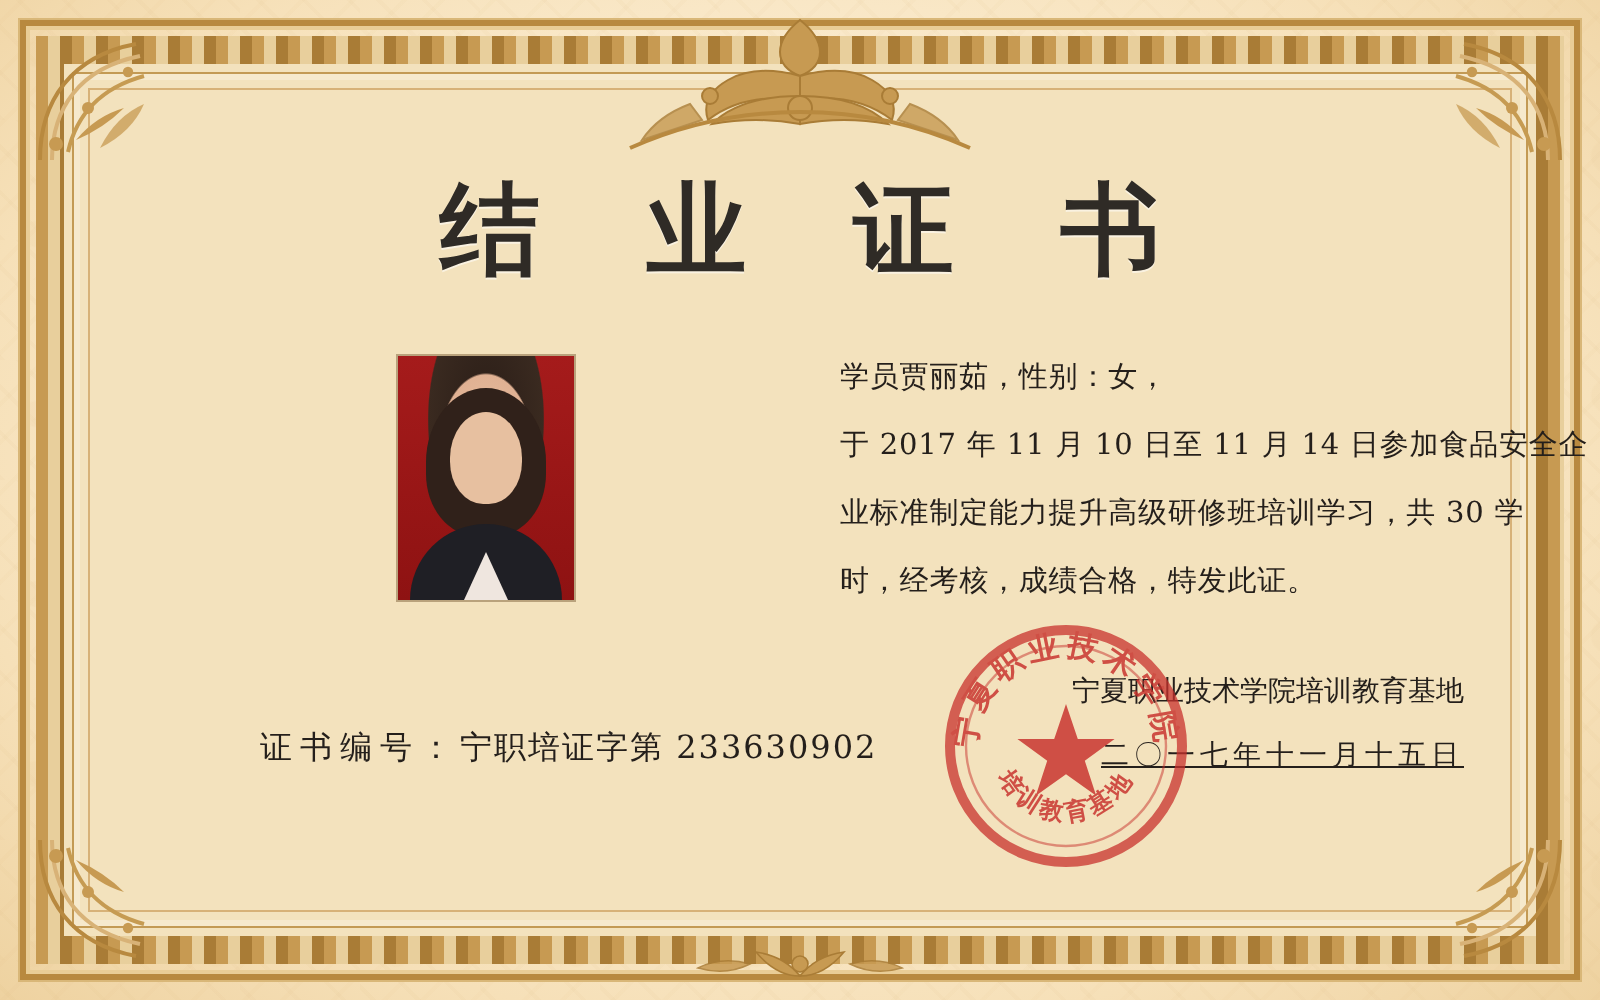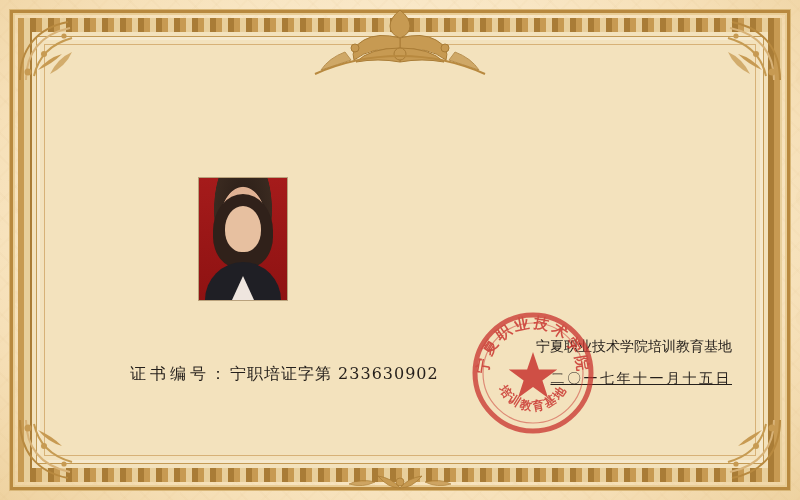--- a/index.html
+++ b/index.html
@@ -326,27 +326,34 @@
       <g fill="#c79a52" stroke="#a97c36" stroke-width="0.8">
         <path d="M75 40 q8 -10 22 -12 q-10 12 -22 12 z"></path>
         <path d="M75 40 q-8 -10 -22 -12 q10 12 22 12 z"></path>
         <circle cx="75" cy="34" r="4"></circle>
         <path d="M100 34 q14 -4 26 2 q-14 4 -26 -2 z" opacity="0.85"></path>
         <path d="M50 34 q-14 -4 -26 2 q14 4 26 -2 z" opacity="0.85"></path>
       </g>
     </svg>
   </div>
 
+  <div id="title">结 业 证 书</div>
 
   <div id="photo-wrap">
     <div id="photo"></div>
     <div id="shoulders"></div>
     <div id="collar"></div>
   </div>
 
+  <div id="body-text">
+    <div class="line">学员贾丽茹，性别：女，</div>
+    <div class="line">于 2017 年 11 月 10 日至 11 月 14 日参加食品安全企</div>
+    <div class="line">业标准制定能力提升高级研修班培训学习，共 30 学</div>
+    <div class="line">时，经考核，成绩合格，特发此证。</div>
+  </div>
 
   <div id="sign-block">
     <div>宁夏职业技术学院培训教育基地</div>
     <div class="spaced">二〇一七年十一月十五日</div>
   </div>
 
   <div id="cert-no">
     <span class="label">证书编号：</span><span>宁职培证字第 233630902</span>
   </div>
 

